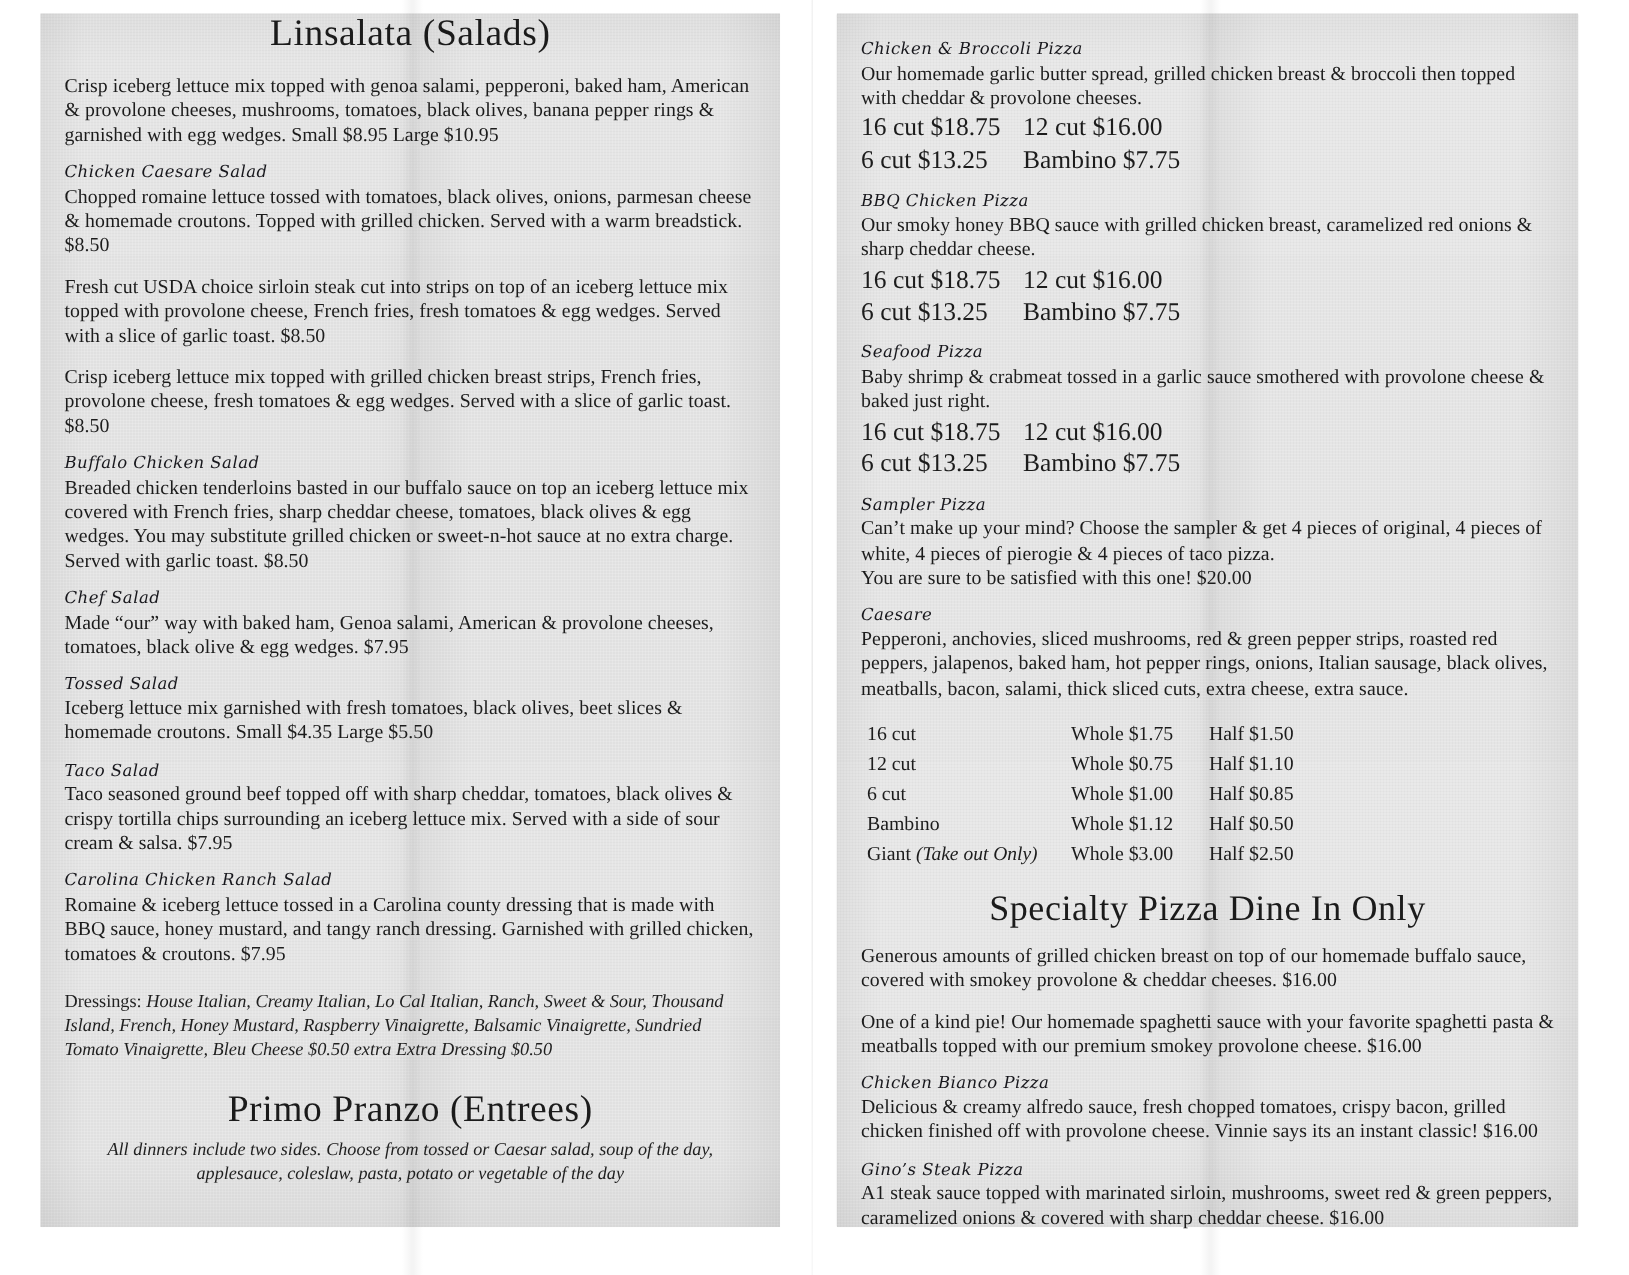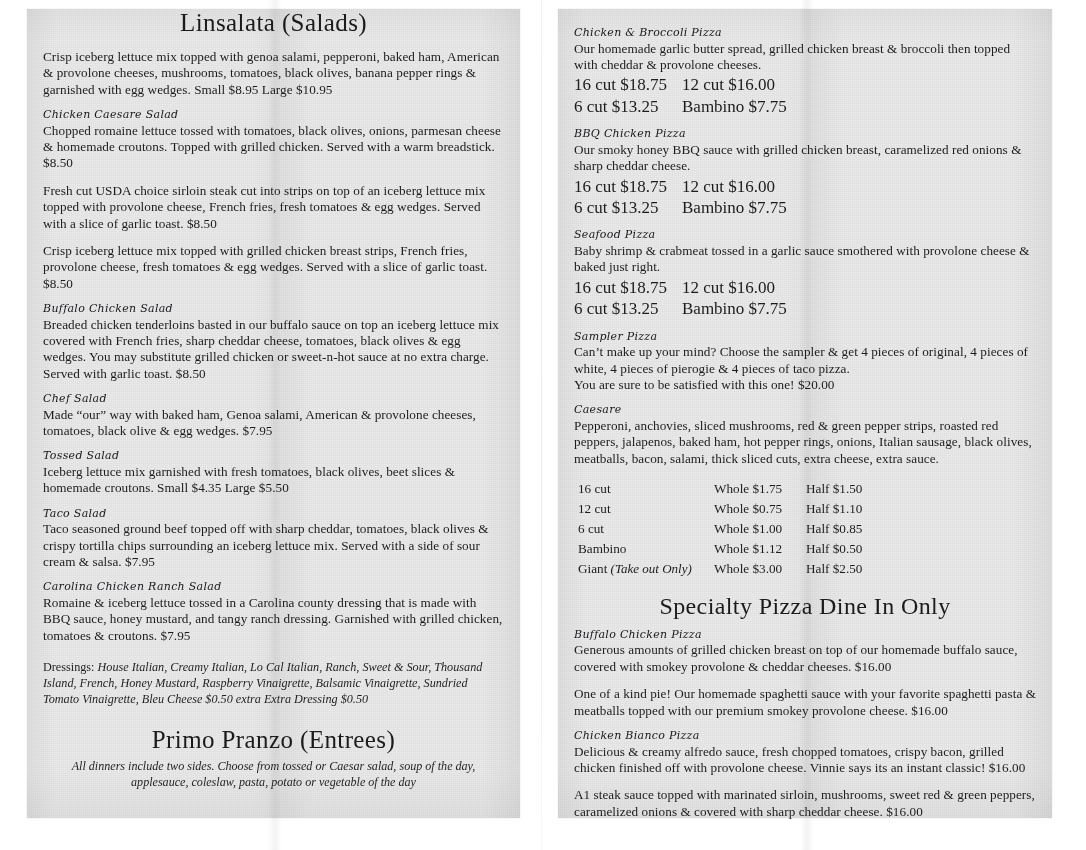--- a/index.html
+++ b/index.html
@@ -289,34 +289,34 @@
           </td>
           <td class="tp-whole">Whole $3.00</td>
           <td class="tp-half">Half $2.50</td>
         </tr>
       </tbody>
     </table>
 
     <h1 class="section-title" id="specialty-heading">Specialty Pizza  Dine In Only</h1>
 
     <div class="item">
-      <span class="item-name">Buffalo Chicken Pizza</span>
       <span class="item-desc">Generous amounts of grilled chicken breast on top of our homemade buffalo sauce, covered with smokey provolone &amp; cheddar cheeses.  $16.00</span>
     </div>
 
     <div class="item">
       <span class="item-desc">One of a kind pie! Our homemade spaghetti sauce with your favorite spaghetti pasta &amp; meatballs topped with our premium smokey provolone cheese.  $16.00</span>
     </div>
 
     <div class="item">
       <span class="item-name">Chicken Bianco Pizza</span>
       <span class="item-desc">Delicious &amp; creamy alfredo sauce, fresh chopped tomatoes, crispy bacon, grilled chicken finished off with provolone cheese. Vinnie says its an instant classic!  $16.00</span>
     </div>
 
     <div class="item">
+      <span class="item-name">Gino’s Steak Pizza</span>
       <span class="item-desc">A1 steak sauce topped with marinated sirloin, mushrooms, sweet red &amp; green peppers, caramelized onions &amp; covered with sharp cheddar cheese.  $16.00</span>
     </div>
 
   </div>
 </div>
 
 <div class="fold" id="fold-left"></div>
 <div class="fold" id="fold-right"></div>
 <div class="seam" id="seam-gutter"></div>
 

